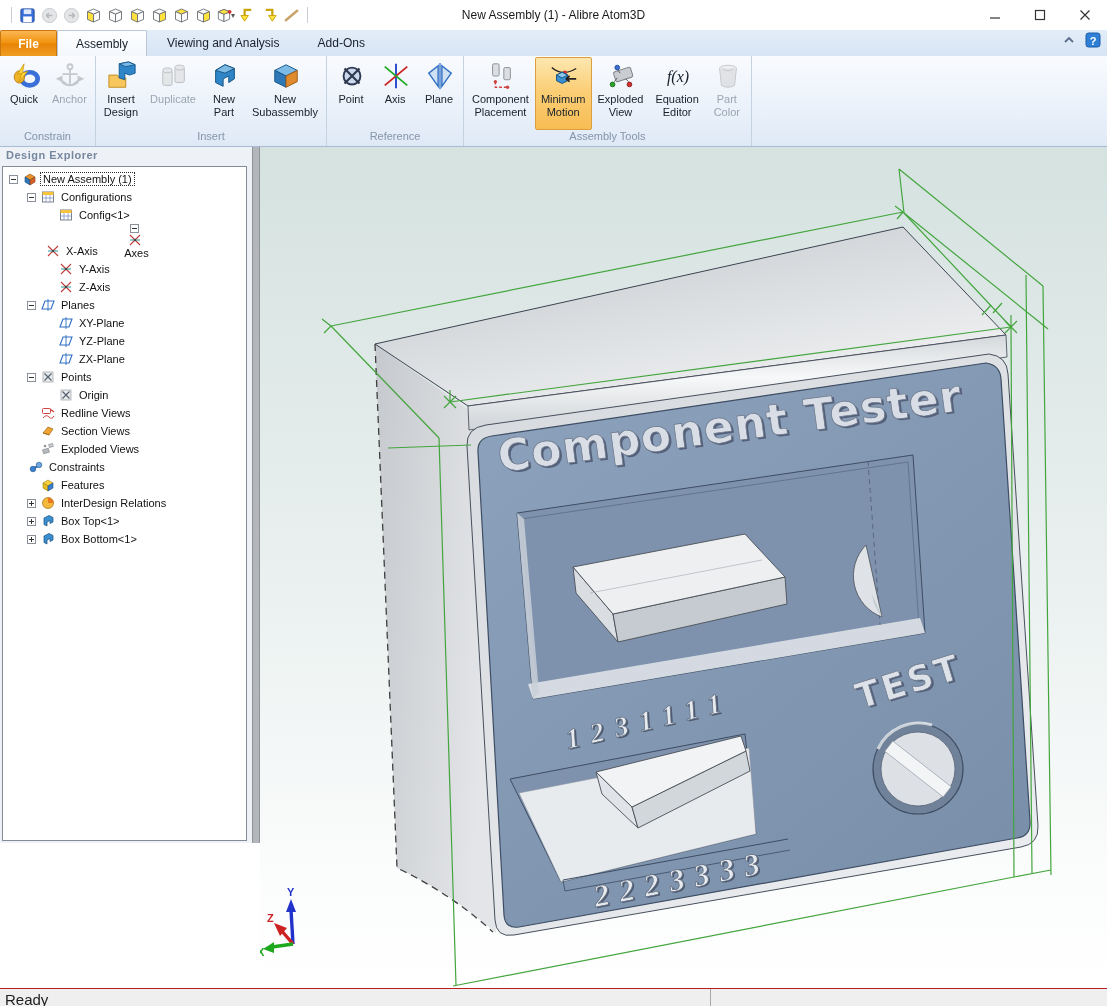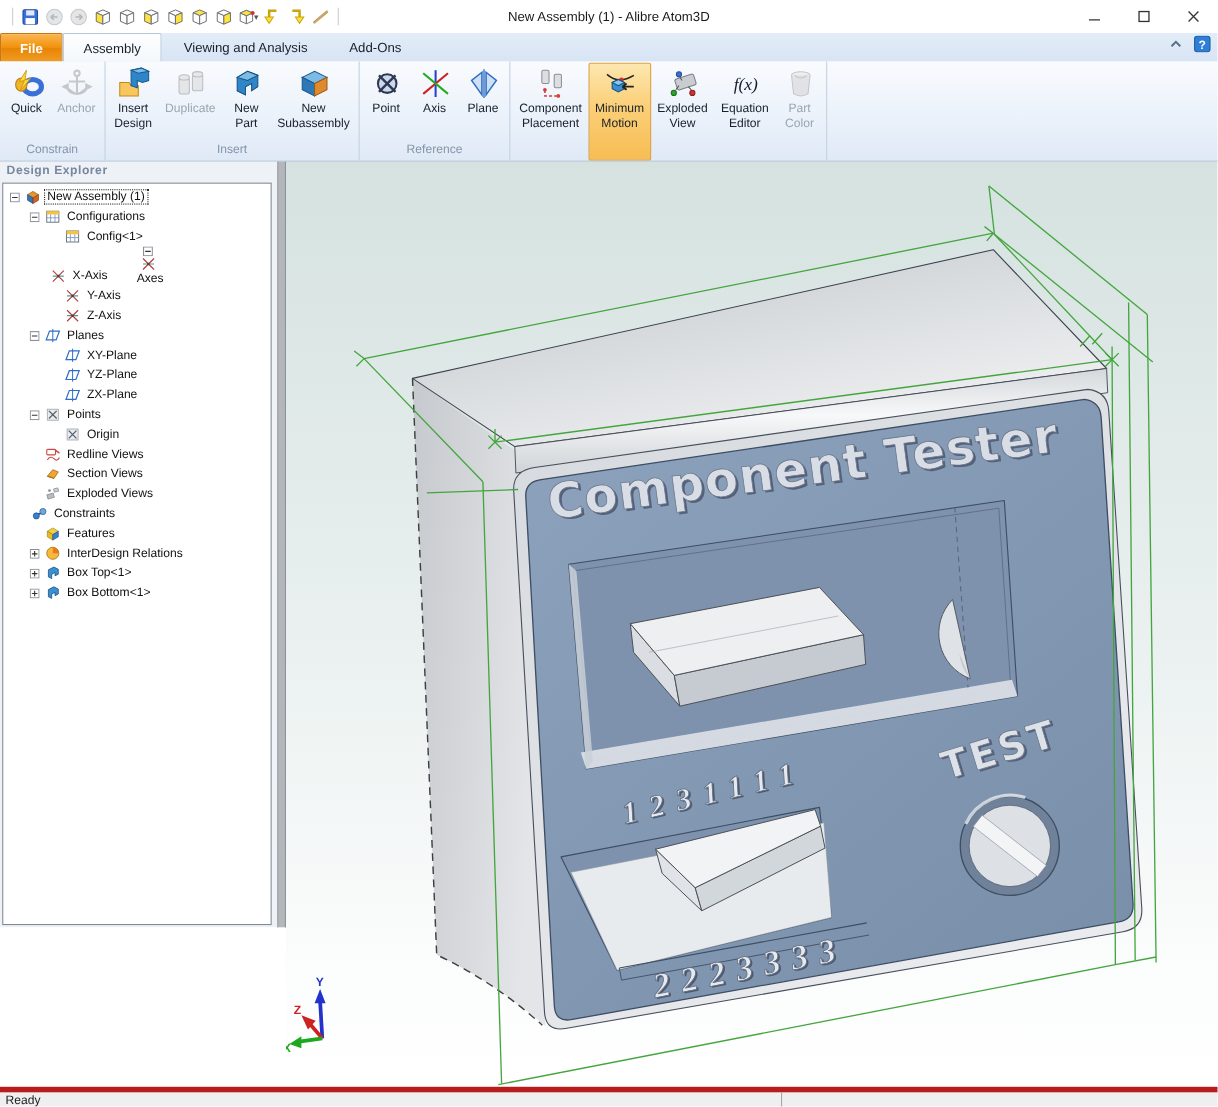--- a/index.html
+++ b/index.html
@@ -73,21 +73,21 @@
   .trow.selected .lbl { outline:1px dotted #2b2b2b; }
 
   .splitter { width:8px; height:100%; background:#b3b7bb;
     border-left:1px solid #8e9397; border-right:1px solid #8e9397; }
 
   .viewport { position:relative; flex:1; height:100%; }
   .viewport svg.scene { display:block; width:847px; height:841px; }
 
   
   .statusbar { position:absolute; left:0; top:988px; width:1107px; height:18px;
-    background:#efefef; border-top:5px solid #b91c1c; font-size:11px; color:#1c1c1c; }
+    background:#efefef; border-top:1px solid #b91c1c; font-size:15px; color:#1c1c1c; }
   .statusbar .stext { position:absolute; left:5px; top:2px; }
   .statusbar .sdiv { position:absolute; left:710px; top:0; width:1px; height:18px; background:#a8a8a8; }
 </style>
 </head>
 <body>
 
 <div id="app">
 
   <div class="titlebar">
     <div class="qat" id="qat">
@@ -412,20 +412,21 @@
                 <path d="M7,8 L9,26 Q16,30 23,26 L25,8" fill="#ced3d8" stroke="#9aa0a6"></path>
                 <path d="M10,8 Q16,13 22,8" fill="none" stroke="#9aa0a6"></path>
               </svg>
             </span>
             <div class="rlabel">
               <div>Part</div>
               <div>Color</div>
             </div>
           </div>
         </div>
+        <div class="rglabel">Assembly Tools</div>
       </div>
     </div>
 
   <div class="main">
     <div class="explorer">
       <div class="exp-header">Design Explorer</div>
       <div class="treebox" id="tree">
           <div class="trow selected" style="padding-left: 6px;">
             <span class="expd">
               <svg viewBox="0 0 9 9">

